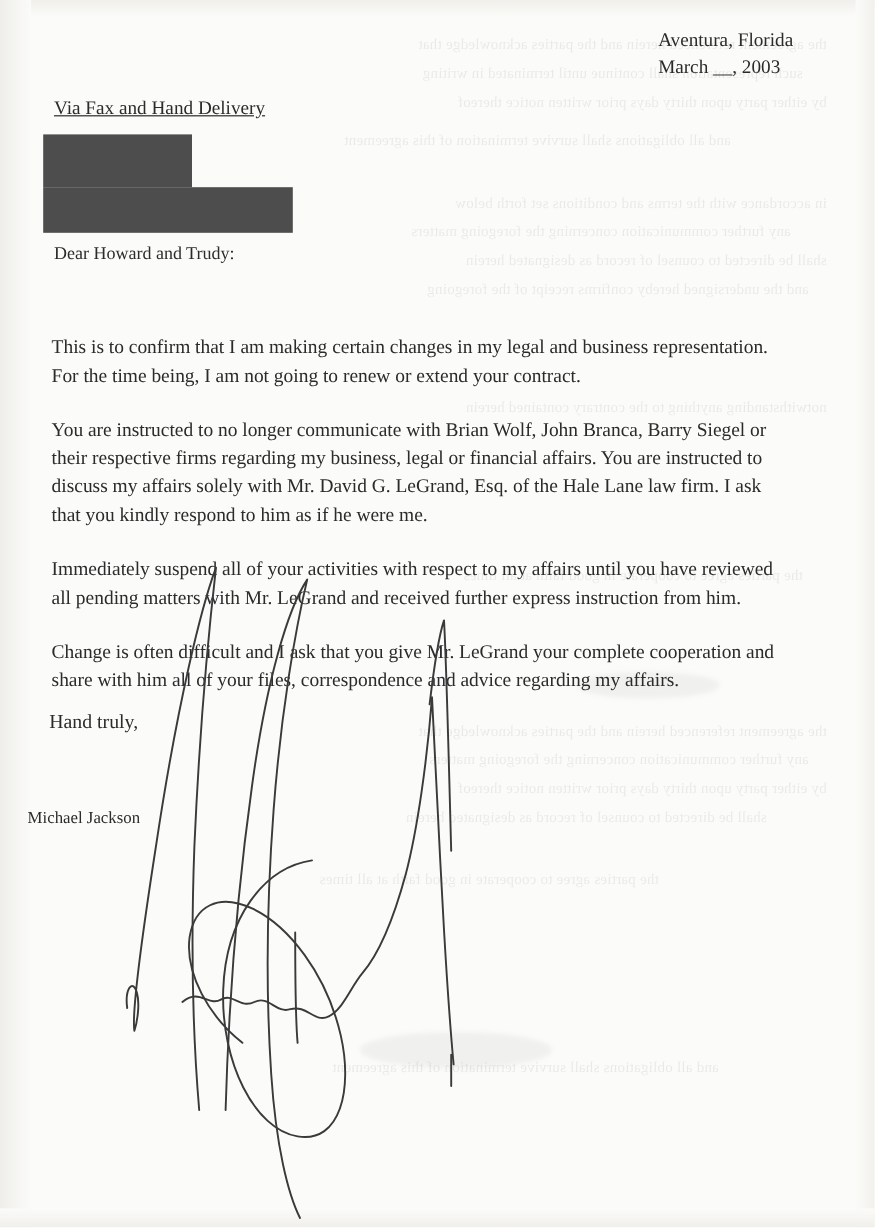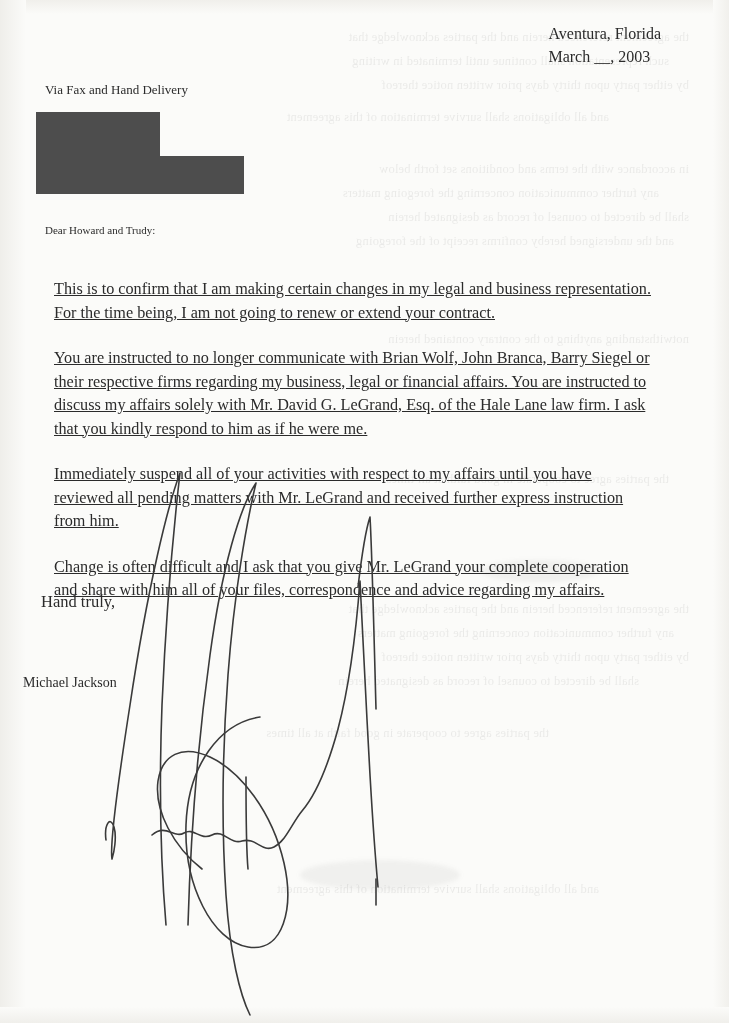--- a/index.html
+++ b/index.html
@@ -66,21 +66,22 @@
     right: 68px;
     text-align: left;
     font-size: 16px;
     line-height: 23px;
   }
 
   .via-fax {
     position: absolute;
     left: 45px;
     top: 82px;
-    font-size: 13px;
+    font-size: 16px;
+    text-decoration: underline;
   }
 
   
   .redaction {
     position: absolute;
     left: 36px;
     top: 112px;
     width: 208px;
     height: 82px;
   }
@@ -93,35 +94,34 @@
   .redaction .r2 {
     position: absolute;
     left: 0; top: 44px;
     width: 208px; height: 38px;
     background: #4d4d4d;
   }
 
   .salutation {
     position: absolute;
     left: 45px;
-    top: 224px;
-    font-size: 11px;
+    top: 204px;
+    font-size: 15px;
   }
 
   .body {
     position: absolute;
     left: 42px;
     top: 278px;
     width: 612px;
     font-size: 16.2px;
     line-height: 23.5px;
   }
   .body p {
-    margin: 0 0 22px 12px;
-    text-decoration: underline;
+    margin: 0 0 22px 1px;
   }
 
   .closing {
     position: absolute;
     left: 41px;
     top: 592px;
     font-size: 16.5px;
   }
   .signer {
     position: absolute;

